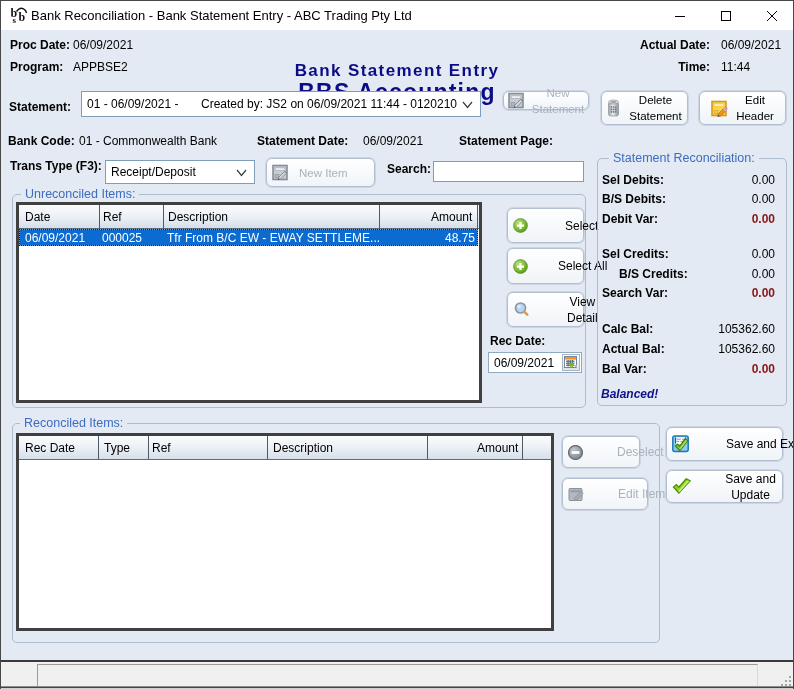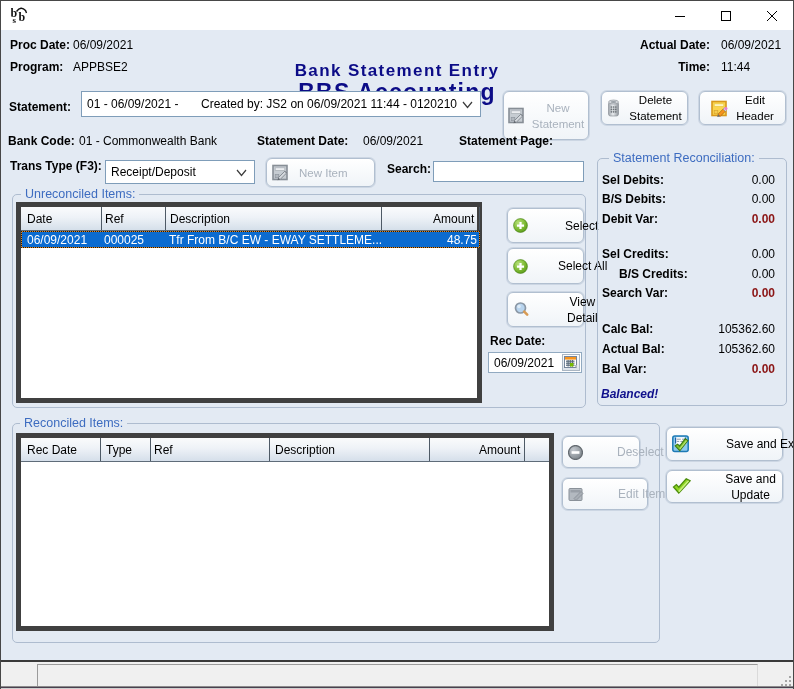--- a/index.html
+++ b/index.html
@@ -12,37 +12,38 @@
 #titlebar { position:absolute; left:1px; top:1px; width:792px; height:29px; background:#fff; }
 #title { position:absolute; left:30px; top:7px; font-size:13px; color:#000; }
 .group { position:absolute; border:1px solid #aebccf; border-radius:5px; }
 .glabel { position:absolute; top:-8px; background:#e3eaf3; color:#3d6cc0; font-size:12.5px; padding:0 4px; white-space:nowrap; line-height:15px; }
 .btn { position:absolute; background:linear-gradient(#ffffff,#f0f4f8); border:1px solid #b1bfd0; border-radius:6px; box-shadow:0 0 0 1px #ccd6e3; color:#000; font-size:11.5px; display:flex; align-items:center; justify-content:center; text-align:center; line-height:16px; }
 .btn .ic { flex:0 0 auto; }
 .btn.dis { color:#a9b2bd; }
 .il { justify-content:flex-start; padding-left:5px;gap:24px; }
 .btn span { white-space:nowrap; }
 .btn12 { font-size:12px; }
-.tbl { position:absolute; background:#fff; border:5px solid #404040; }
+.tbl { position:absolute; background:#fff; border:3px solid #404040; }
 .thead { position:absolute; left:0; top:0; right:0; height:24px; background:linear-gradient(#fafbfc 0%, #eef2f7 45%, #d5dfea 100%); border-bottom:1px solid #5f6c79; }
 .th { position:absolute; font-size:12px; color:#000; top:5px; white-space:nowrap; }
 .vline { position:absolute; width:1px; background:#4e5a66; top:0; height:23px; }
 .field { position:absolute; background:#fff; border:1px solid #7f9db9; }
 .fieldtext { position:absolute; left:5px; top:4px; font-size:12px; color:#000; white-space:nowrap; }
 </style>
 </head>
 <body>
 <div class="abs" style="left:1px;top:30px;width:792px;height:630px;background:#e3eaf3;"></div>
 <div id="titlebar">
   <svg class="abs" style="left:10px;top:6px;" width="17" height="17" viewBox="0 0 17 17">
     <text x="-0.5" y="10" font-size="12" font-weight="bold" font-family="Liberation Serif" fill="#111">b</text>
     <text x="1.5" y="16" font-size="9" font-weight="bold" font-family="Liberation Serif" fill="#111">s</text>
     <text x="7.5" y="14" font-size="12" font-weight="bold" font-family="Liberation Serif" fill="#111">b</text>
     <path d="M5.5,4.5 Q10,-1.5 14.5,3.5 L15.5,6" fill="none" stroke="#111" stroke-width="1.4"></path>
   </svg>
+  <div id="title">Bank Reconciliation - Bank Statement Entry - ABC Trading Pty Ltd</div>
   <svg class="abs" style="left:670px;top:6px" width="18" height="18" viewBox="0 0 18 18">
       <path d="M4 9.5 h10" stroke="#000" stroke-width="1"></path>
     </svg>
   <svg class="abs" style="left:716px;top:6px" width="18" height="18" viewBox="0 0 18 18">
       <rect x="4.5" y="4.5" width="9" height="9" fill="none" stroke="#000" stroke-width="1"></rect>
     </svg>
   <svg class="abs" style="left:762px;top:6px" width="18" height="18" viewBox="0 0 18 18">
       <path d="M4 4 L14 14 M14 4 L4 14" stroke="#000" stroke-width="1"></path>
     </svg>
 </div>
@@ -61,21 +62,21 @@
 
 <div class="lbl" style="left:9px;top:100px;">Statement:</div>
 <div class="field" style="left:81px;top:91px;width:400px;height:26px;">
   <div class="fieldtext" style="top:5px;">01 - 06/09/2021 -</div>
   <div class="fieldtext" style="left:119px;top:5px;">Created by: JS2 on 06/09/2021 11:44 - 0120210</div>
   <svg class="abs" style="right:7px;top:9px;" width="11" height="8">
       <path d="M1 1 L5.5 6.5 L10 1" fill="none" stroke="#3c3c3c" stroke-width="1.2"></path>
     </svg>
 </div>
 
-<div class="btn dis" style="left:503px;top:91px;width:86px;height:49px;">
+<div class="btn dis" style="left:503px;top:91px;width:86px;height:19px;">
   <svg class="ic" style="margin-right:7px" width="17" height="17" viewBox="0 0 17 17">
     <rect x="1" y="1.5" width="14" height="14" fill="#c6ccd2" stroke="#878e96" stroke-width="1.6"></rect>
     <rect x="3.2" y="3.8" width="9.6" height="2.6" fill="#eceef1" stroke="#a8aeb5" stroke-width="0.7"></rect>
     <rect x="3.2" y="10.5" width="3.6" height="3.2" fill="#b2b8bf" stroke="#8f969e" stroke-width="0.7"></rect>
     <path d="M6.2 13.8 L12.8 7.2 L14.6 9 L8 15.6 Z" fill="#d4d8dd" stroke="#7f868d" stroke-width="0.9"></path>
     <path d="M12.8 7.2 L14.6 9" stroke="#6f767d" stroke-width="0.9"></path>
     <path d="M6.2 13.8 L5.6 16.2 L8 15.6 Z" fill="#5f666d"></path>
   </svg>
   <span>New<br>Statement</span>
 </div>

